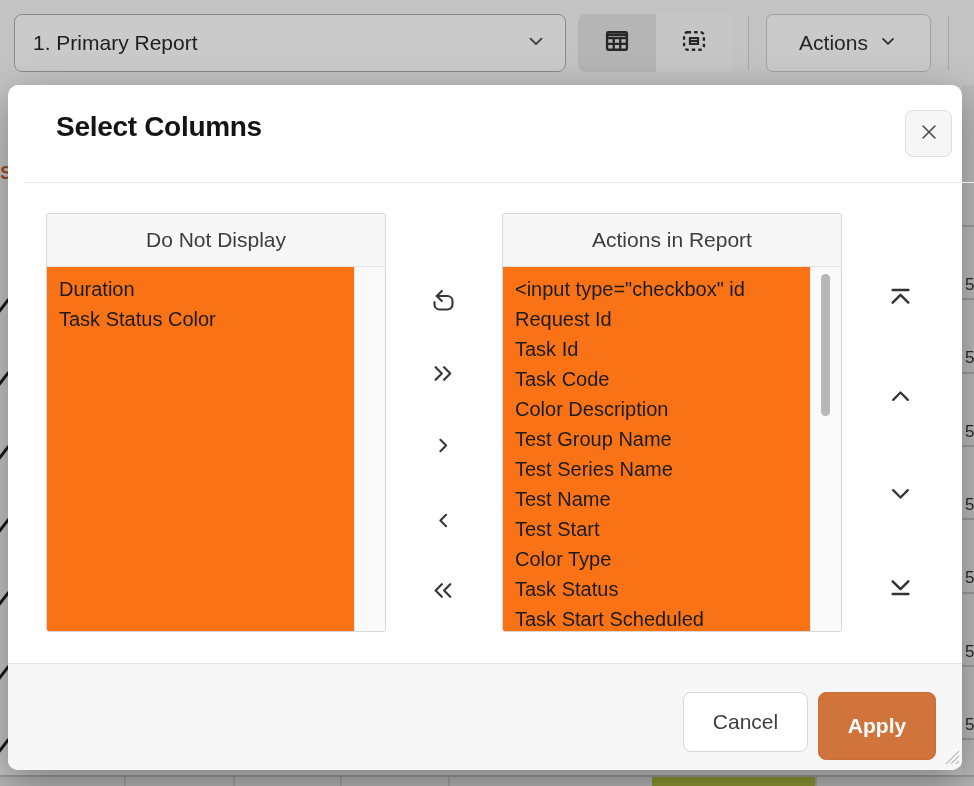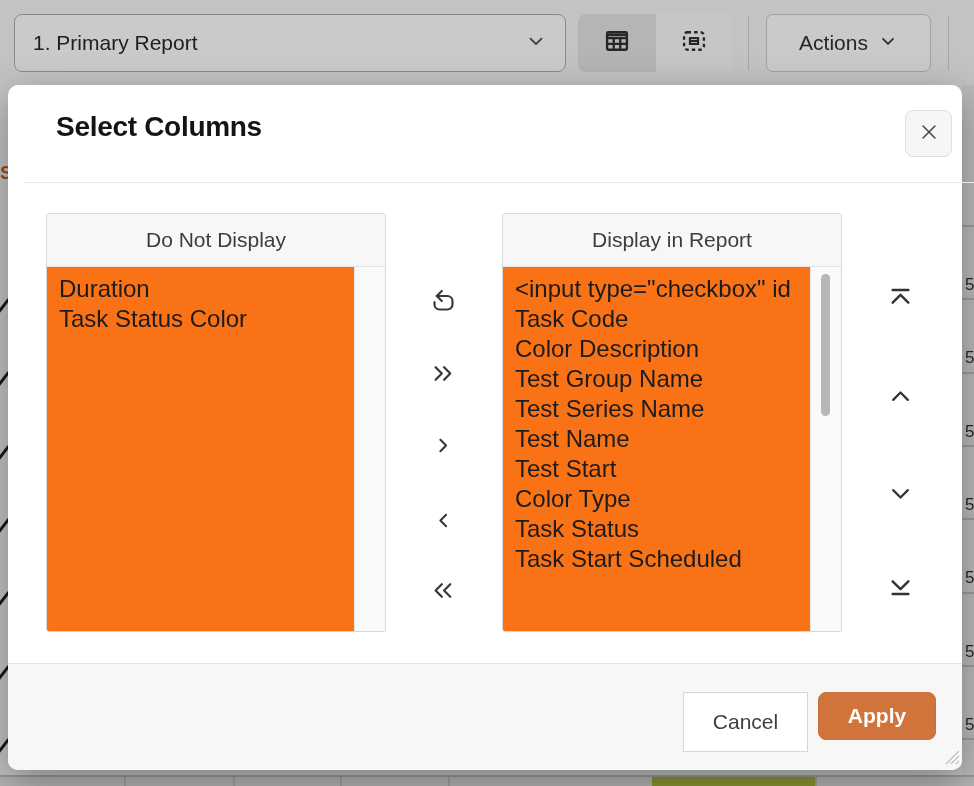--- a/index.html
+++ b/index.html
@@ -46,36 +46,36 @@
     display:flex; align-items:center; justify-content:center; cursor:pointer; }
 
   .listbox { position:absolute; top:128px; width:340px; height:419px;
     border:1px solid #d7d7d7; border-radius:3px; background:#f97316; display:flex; flex-direction:column; }
   .listbox.left { left:38px; }
   .listbox.right { left:494px; }
   .list-header { height:53px; flex:0 0 53px; background:#f7f7f7; border-bottom:1px solid #e3e3e3;
     display:flex; align-items:center; justify-content:center; font-size:21px; color:#3d3d3d; }
   .list-body { flex:1; display:flex; overflow:hidden; }
   .list-items { flex:1; padding-top:7px; overflow:hidden; }
-  .shuttle-item { height:30px; line-height:30px; padding-left:12px; font-size:24px; color:#1c1c1e;
+  .shuttle-item { height:30px; line-height:30px; padding-left:12px; font-size:20px; color:#1c1c1e;
     white-space:nowrap; overflow:hidden; cursor:pointer; }
   .list-gutter { flex:0 0 31px; border-left:1px solid #e6e6e6; background:#fafafa; position:relative; }
   .scroll-thumb { position:absolute; left:10px; top:7px; width:9px; height:142px; background:#b7b7b7; border-radius:5px; }
 
   .icon-btn { position:absolute; width:44px; height:44px; background:transparent; border:none;
     display:flex; align-items:center; justify-content:center; cursor:pointer; border-radius:6px; }
   .shuttle-col .icon-btn { left:413px; }
   .order-col .icon-btn { left:870px; }
 
   .dlg-footer { position:absolute; left:0; top:578px; width:100%; height:107px;
     background:#f7f7f7; border-top:1px solid #e4e4e4; border-radius:0 0 10px 10px; }
   .cancel-btn { position:absolute; left:675px; top:28px; width:125px; height:60px;
-    background:#ffffff; border:1px solid #d6d6d6; border-radius:0;
+    background:#ffffff; border:1px solid #d6d6d6; border-radius:8px;
     font-size:21px; color:#3f3f3f; cursor:pointer; font-family:inherit; }
-  .apply-btn { position:absolute; left:810px; top:28px; width:118px; height:48px;
+  .apply-btn { position:absolute; left:810px; top:28px; width:118px; height:68px;
     border:1px solid #c96f38; border-radius:8px;
     font-size:21px; font-weight:700; color:#ffffff; cursor:pointer; font-family:inherit; }
   .resize-handle { position:absolute; left:934px; top:83px; width:18px; height:18px; cursor:nwse-resize; }
 </style>
 </head>
 <body>
 
 <div class="screen">
 
   <div class="page">
@@ -221,24 +221,26 @@
       <button class="icon-btn" style="top:485px;">
         <span>
           <svg width="27" height="27" viewBox="0 0 24 24" fill="none" stroke="#383838" stroke-width="2" stroke-linecap="round" stroke-linejoin="round">
               <path d="M18 6.5 L12.5 12 L18 17.5 M10.5 6.5 L5 12 L10.5 17.5"></path>
             </svg>
         </span>
       </button>
     </div>
 
     <div class="listbox right">
-      <div class="list-header">Display in Report</div>
+      <div class="list-header">Actions in Report</div>
       <div class="list-body">
         <div class="list-items">
             <div class="shuttle-item">&lt;input type="checkbox" id</div>
+            <div class="shuttle-item">Request Id</div>
+            <div class="shuttle-item">Task Id</div>
             <div class="shuttle-item">Task Code</div>
             <div class="shuttle-item">Color Description</div>
             <div class="shuttle-item">Test Group Name</div>
             <div class="shuttle-item">Test Series Name</div>
             <div class="shuttle-item">Test Name</div>
             <div class="shuttle-item">Test Start</div>
             <div class="shuttle-item">Color Type</div>
             <div class="shuttle-item">Task Status</div>
             <div class="shuttle-item">Task Start Scheduled</div>
           </div>

